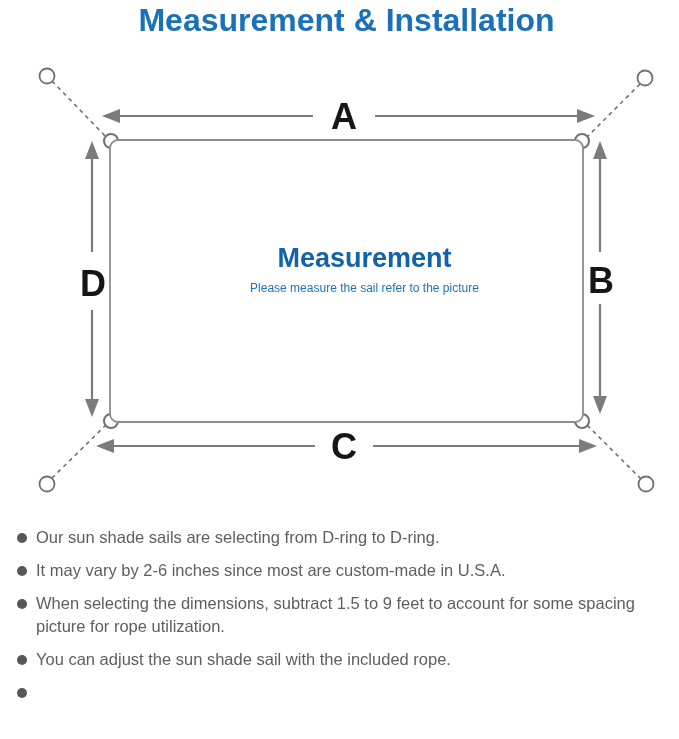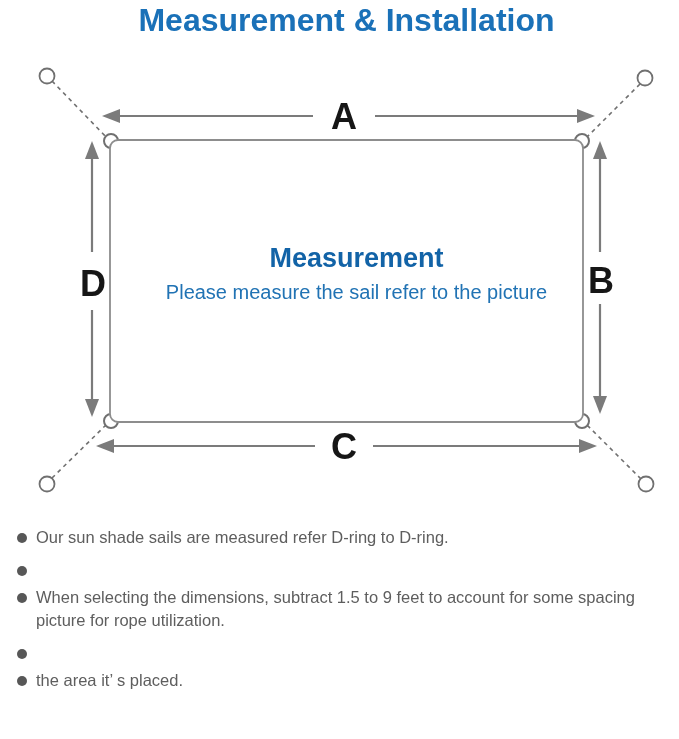--- a/index.html
+++ b/index.html
@@ -7,23 +7,23 @@
   .page{position:relative;width:665px;height:739px;background:#ffffff;overflow:hidden;margin:0 auto;}
 
   .title{
     position:absolute;top:2px;left:0;width:679px;
     text-align:center;font-size:32px;font-weight:bold;color:#1a71b8;
     letter-spacing:0px;margin:0;
   }
 
   .diagram-svg{position:absolute;left:0;top:0;width:679px;height:739px;}
 
-  .center-block{position:absolute;left:89px;top:243px;width:473px;text-align:center;padding-left:24px;}
+  .center-block{position:absolute;left:97px;top:243px;width:473px;text-align:center;padding-left:24px;}
   .center-title{margin:0;font-size:27px;font-weight:bold;color:#1263a7;}
-  .center-sub{margin:7px 0 0 0;font-size:20px;color:#2173b4;text-align:center;}
+  .center-sub{margin:7px 0 0 0;font-size:12px;color:#2173b4;text-align:center;}
 
   .notes{position:absolute;left:10px;top:526px;width:662px;}
   .note{display:flex;align-items:flex-start;margin-bottom:10px;}
   .dot{flex:0 0 auto;width:10px;height:10px;border-radius:50%;background:#575757;margin:7px 9px 0 0;}
   .note-text{font-size:16.5px;line-height:23px;color:#5e5e5e;}
 </style>
 </head>
 <body>
 
 <div class="page">
@@ -88,37 +88,42 @@
 
   <div class="center-block">
     <h2 class="center-title">Measurement</h2>
     <p class="center-sub">Please measure the sail refer to the picture</p>
   </div>
 
   <div class="notes">
     <div class="note">
       <span class="dot"></span>
       <div class="note-text">
-        <div>Our sun shade sails are measured refer D-ring to D-ring.</div>
+        <div>Our sun shade sails are selecting from D-ring to D-ring.</div>
       </div>
     </div>
     <div class="note">
       <span class="dot"></span>
+      <div class="note-text">
+        <div>It may vary by 2-6 inches since most are custom-made in U.S.A.</div>
+      </div>
     </div>
     <div class="note">
       <span class="dot"></span>
       <div class="note-text">
         <div>When selecting the dimensions, subtract 1.5 to 9 feet to account for some spacing</div>
         <div>picture for rope utilization.</div>
       </div>
     </div>
     <div class="note">
       <span class="dot"></span>
+      <div class="note-text">
+        <div>You can adjust the sun shade sail with the included rope.</div>
+      </div>
     </div>
     <div class="note">
       <span class="dot"></span>
       <div class="note-text">
-        <div>the area it’ s placed.</div>
       </div>
     </div>
   </div>
 
 </div>
 
 </body></html>

